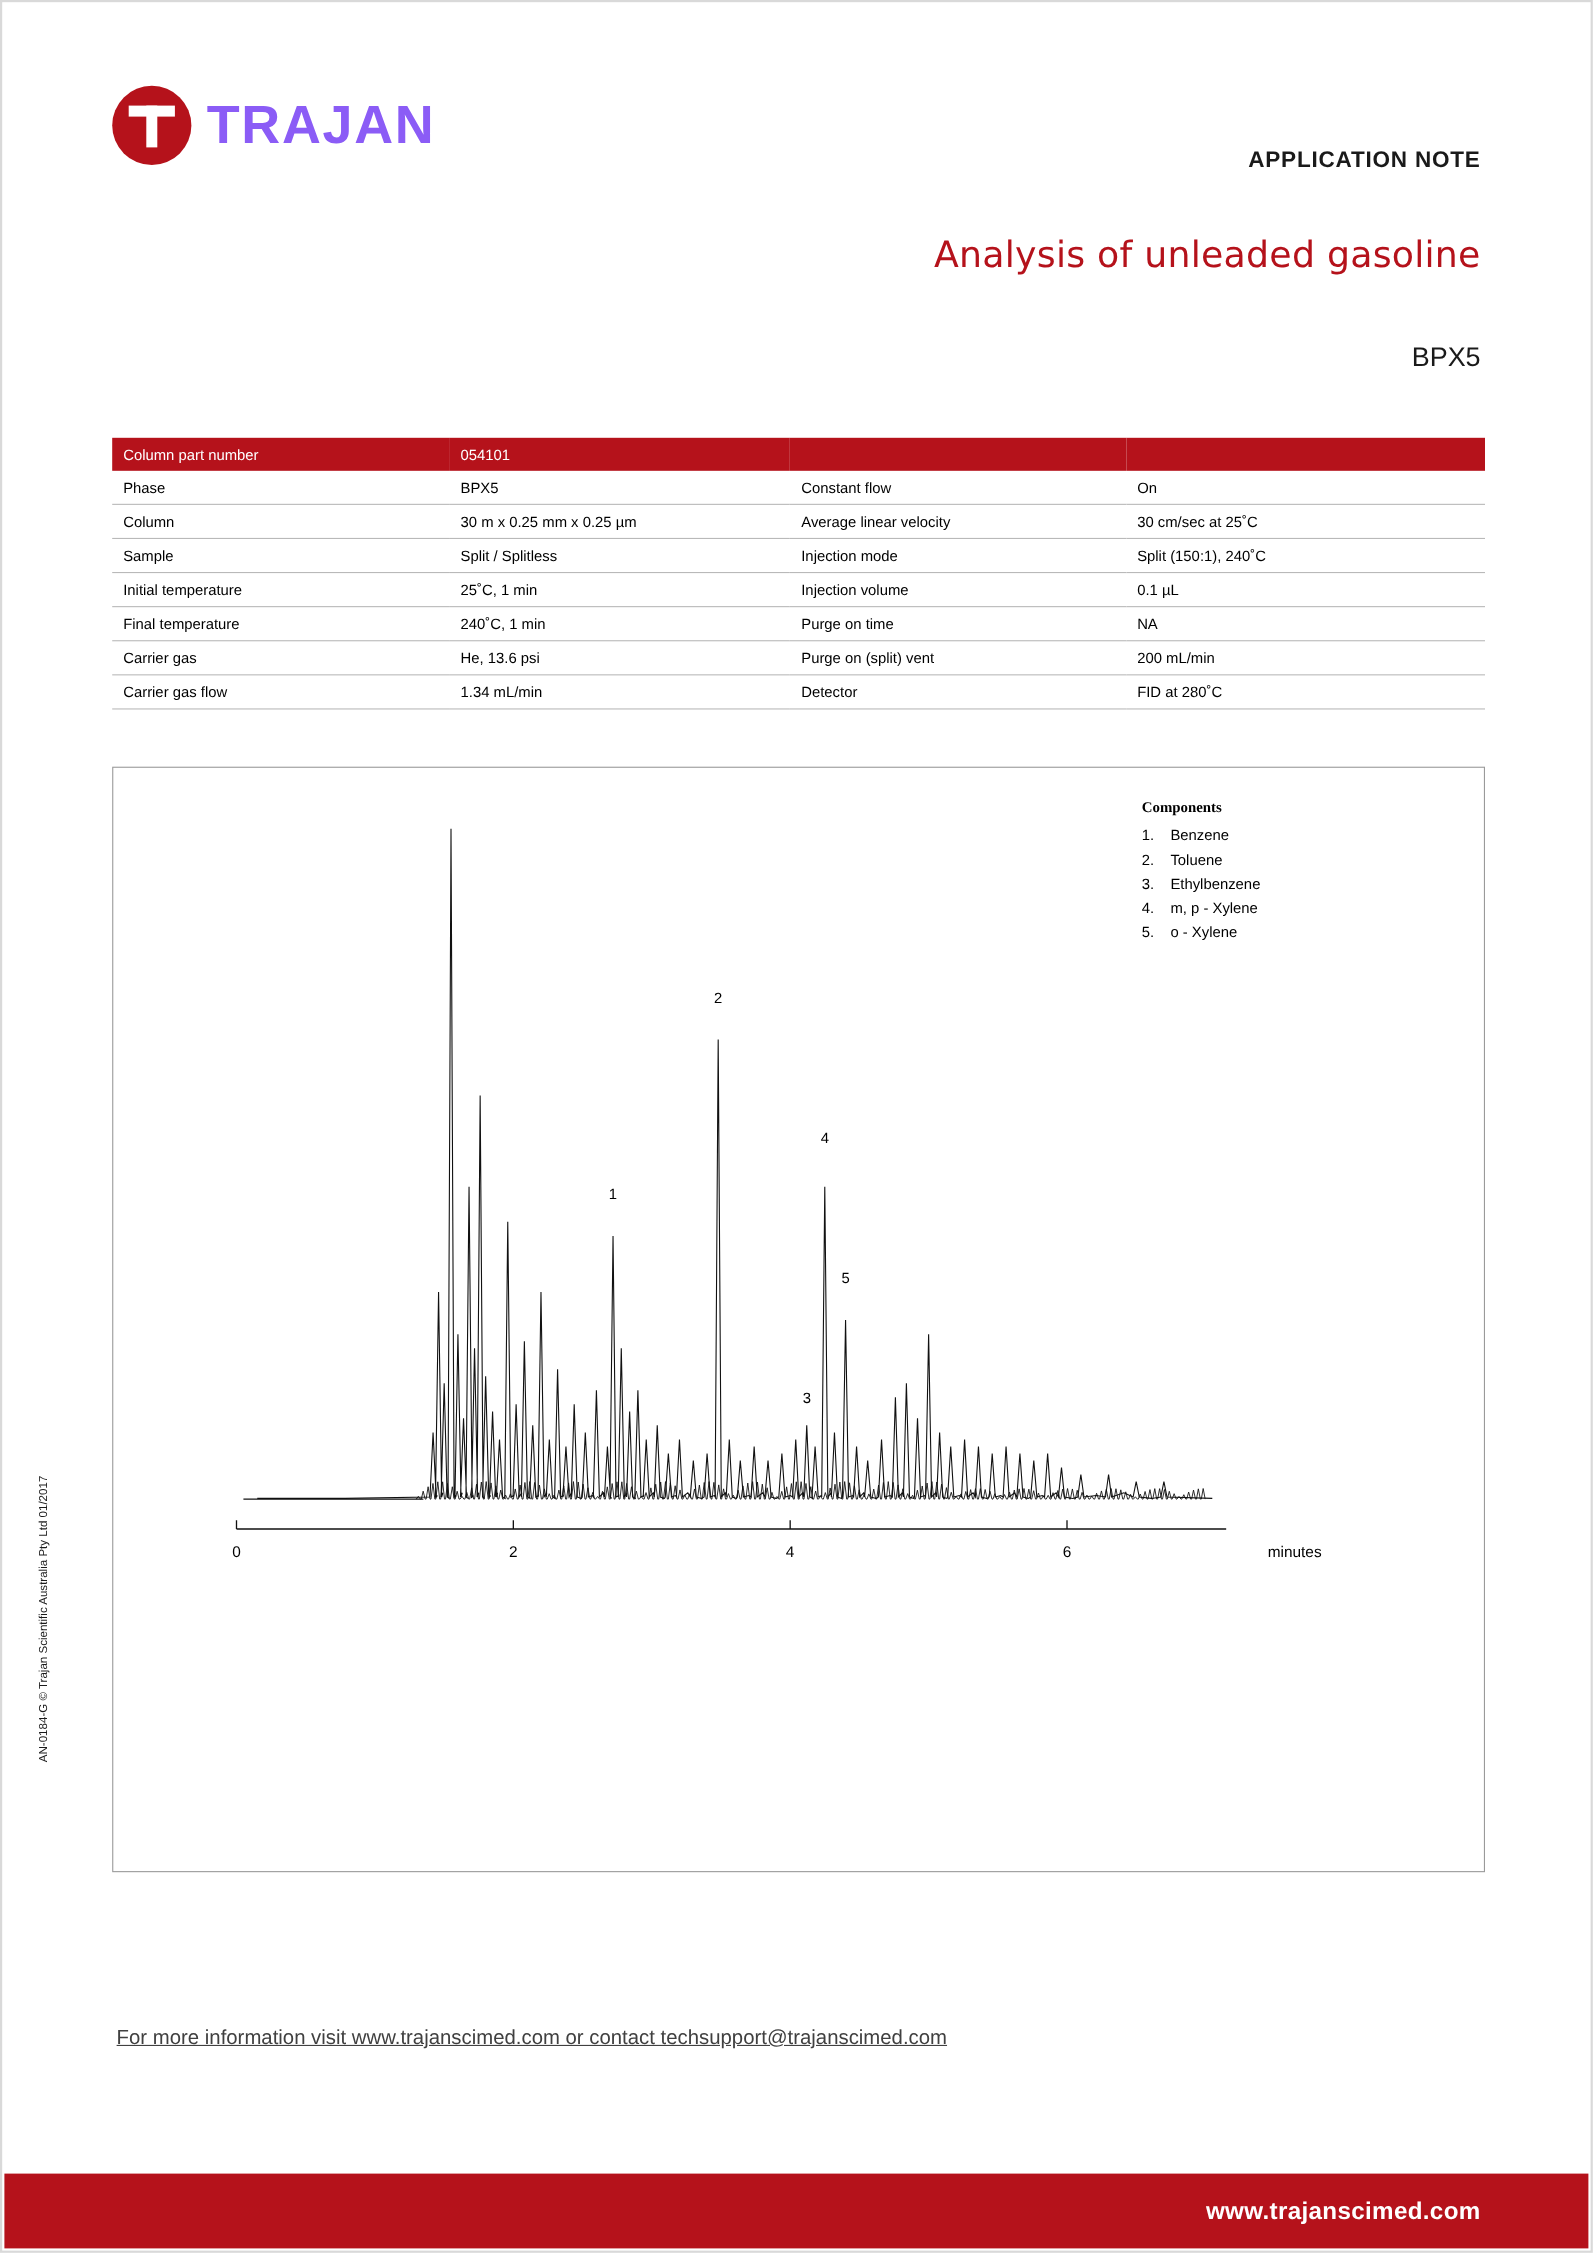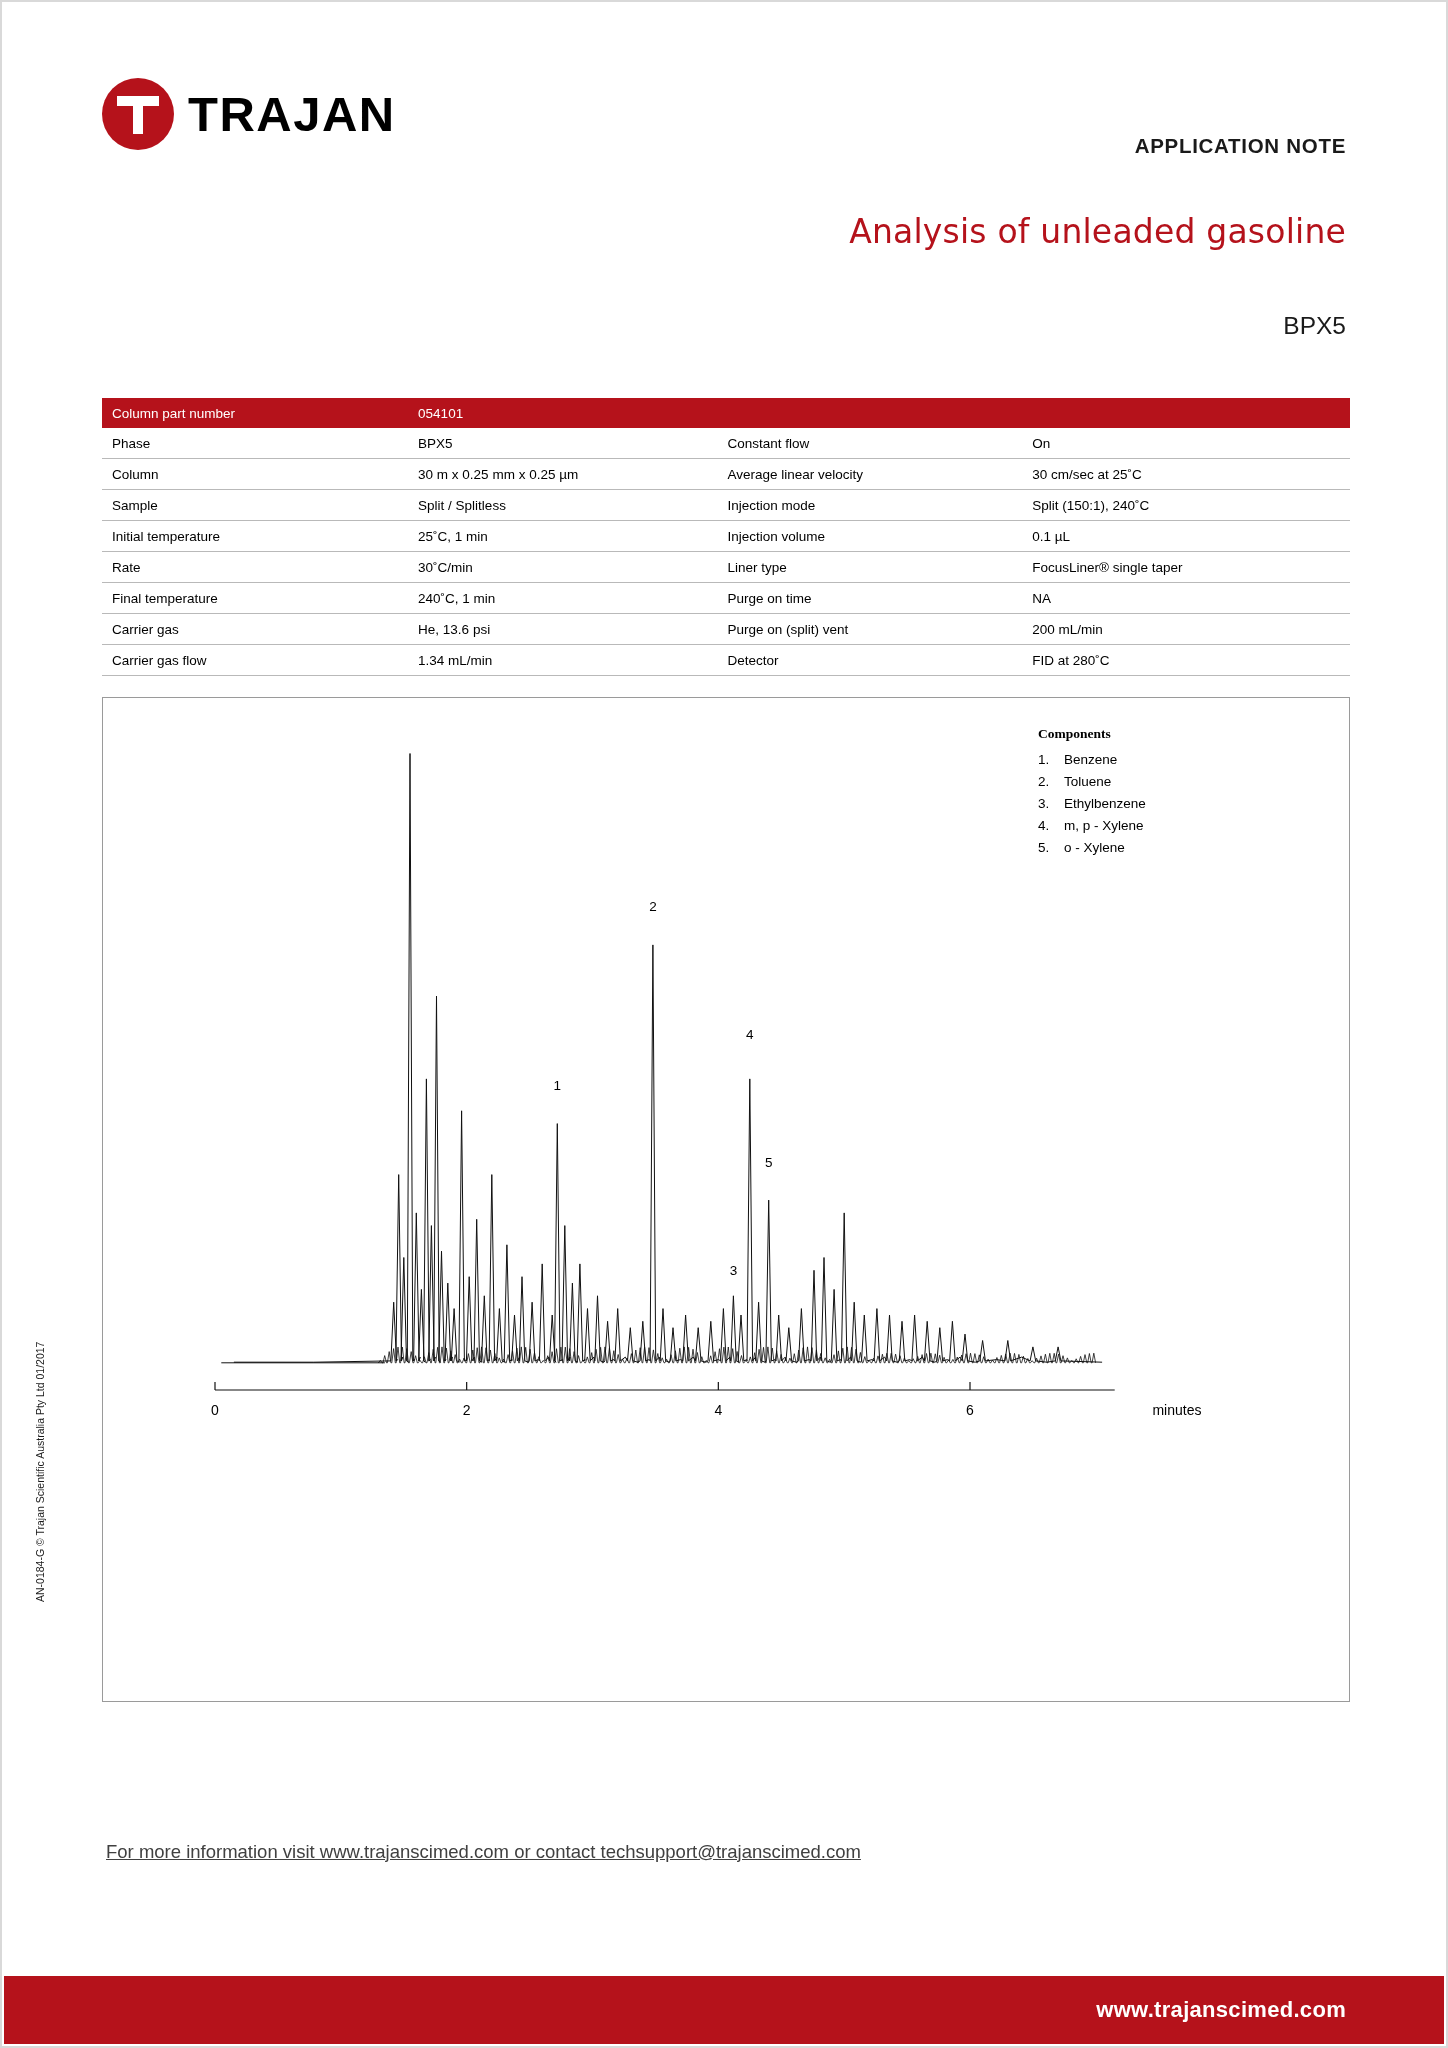--- a/index.html
+++ b/index.html
@@ -61,21 +61,21 @@
     left: 31px;
     top: 18px;
     width: 10px;
     height: 38px;
     background: #ffffff;
   }
   .logo-text {
     font-size: 49px;
     font-weight: bold;
     letter-spacing: 1.5px;
-    color: #000000;
+    color: #8b5cf6;
     font-family: "Liberation Sans", sans-serif;
   }
   .app-note {
     position: absolute;
     right: 100px;
     top: 132px;
     font-size: 20.5px;
     font-weight: bold;
     letter-spacing: 0.7px;
     color: #1a1a1a;
@@ -243,26 +243,20 @@
       <td class="c1">Sample</td>
       <td class="c2">Split / Splitless</td>
       <td class="c3">Injection mode</td>
       <td class="c4">Split (150:1), 240˚C</td>
     </tr>
     <tr>
       <td class="c1">Initial temperature</td>
       <td class="c2">25˚C, 1 min</td>
       <td class="c3">Injection volume</td>
       <td class="c4">0.1 µL</td>
-    </tr>
-    <tr>
-      <td class="c1">Rate</td>
-      <td class="c2">30˚C/min</td>
-      <td class="c3">Liner type</td>
-      <td class="c4">FocusLiner® single taper</td>
     </tr>
     <tr>
       <td class="c1">Final temperature</td>
       <td class="c2">240˚C, 1 min</td>
       <td class="c3">Purge on time</td>
       <td class="c4">NA</td>
     </tr>
     <tr>
       <td class="c1">Carrier gas</td>
       <td class="c2">He, 13.6 psi</td>

